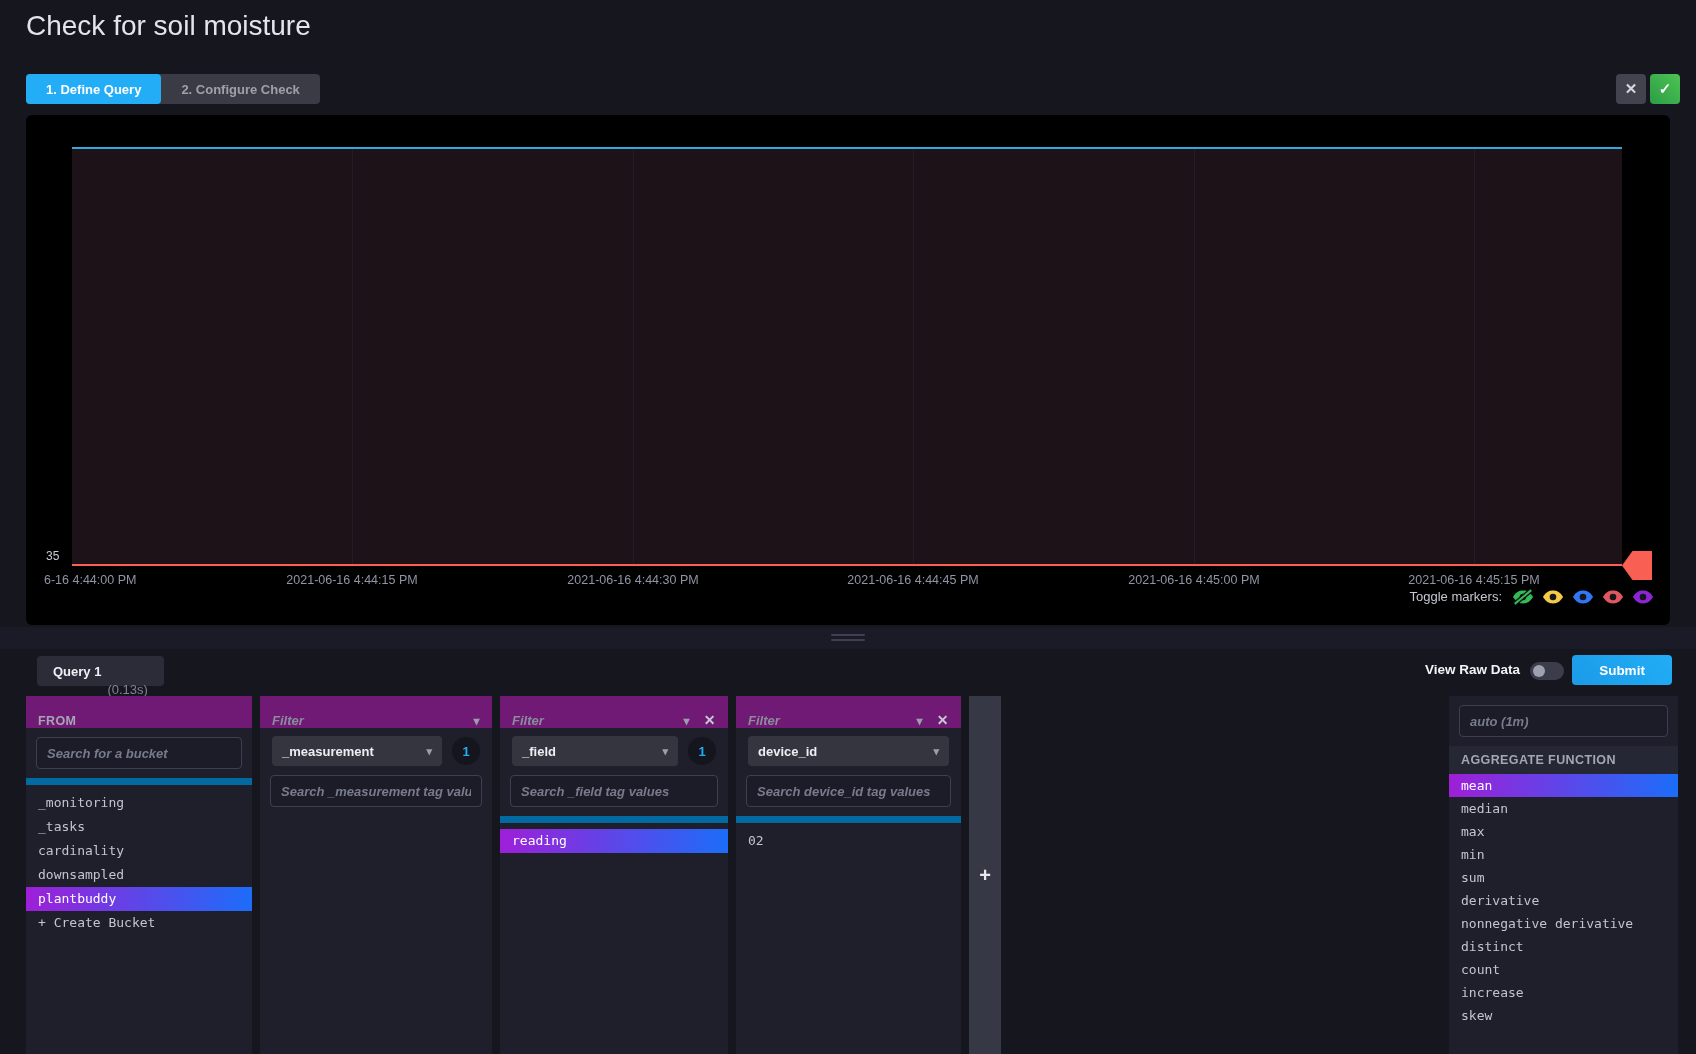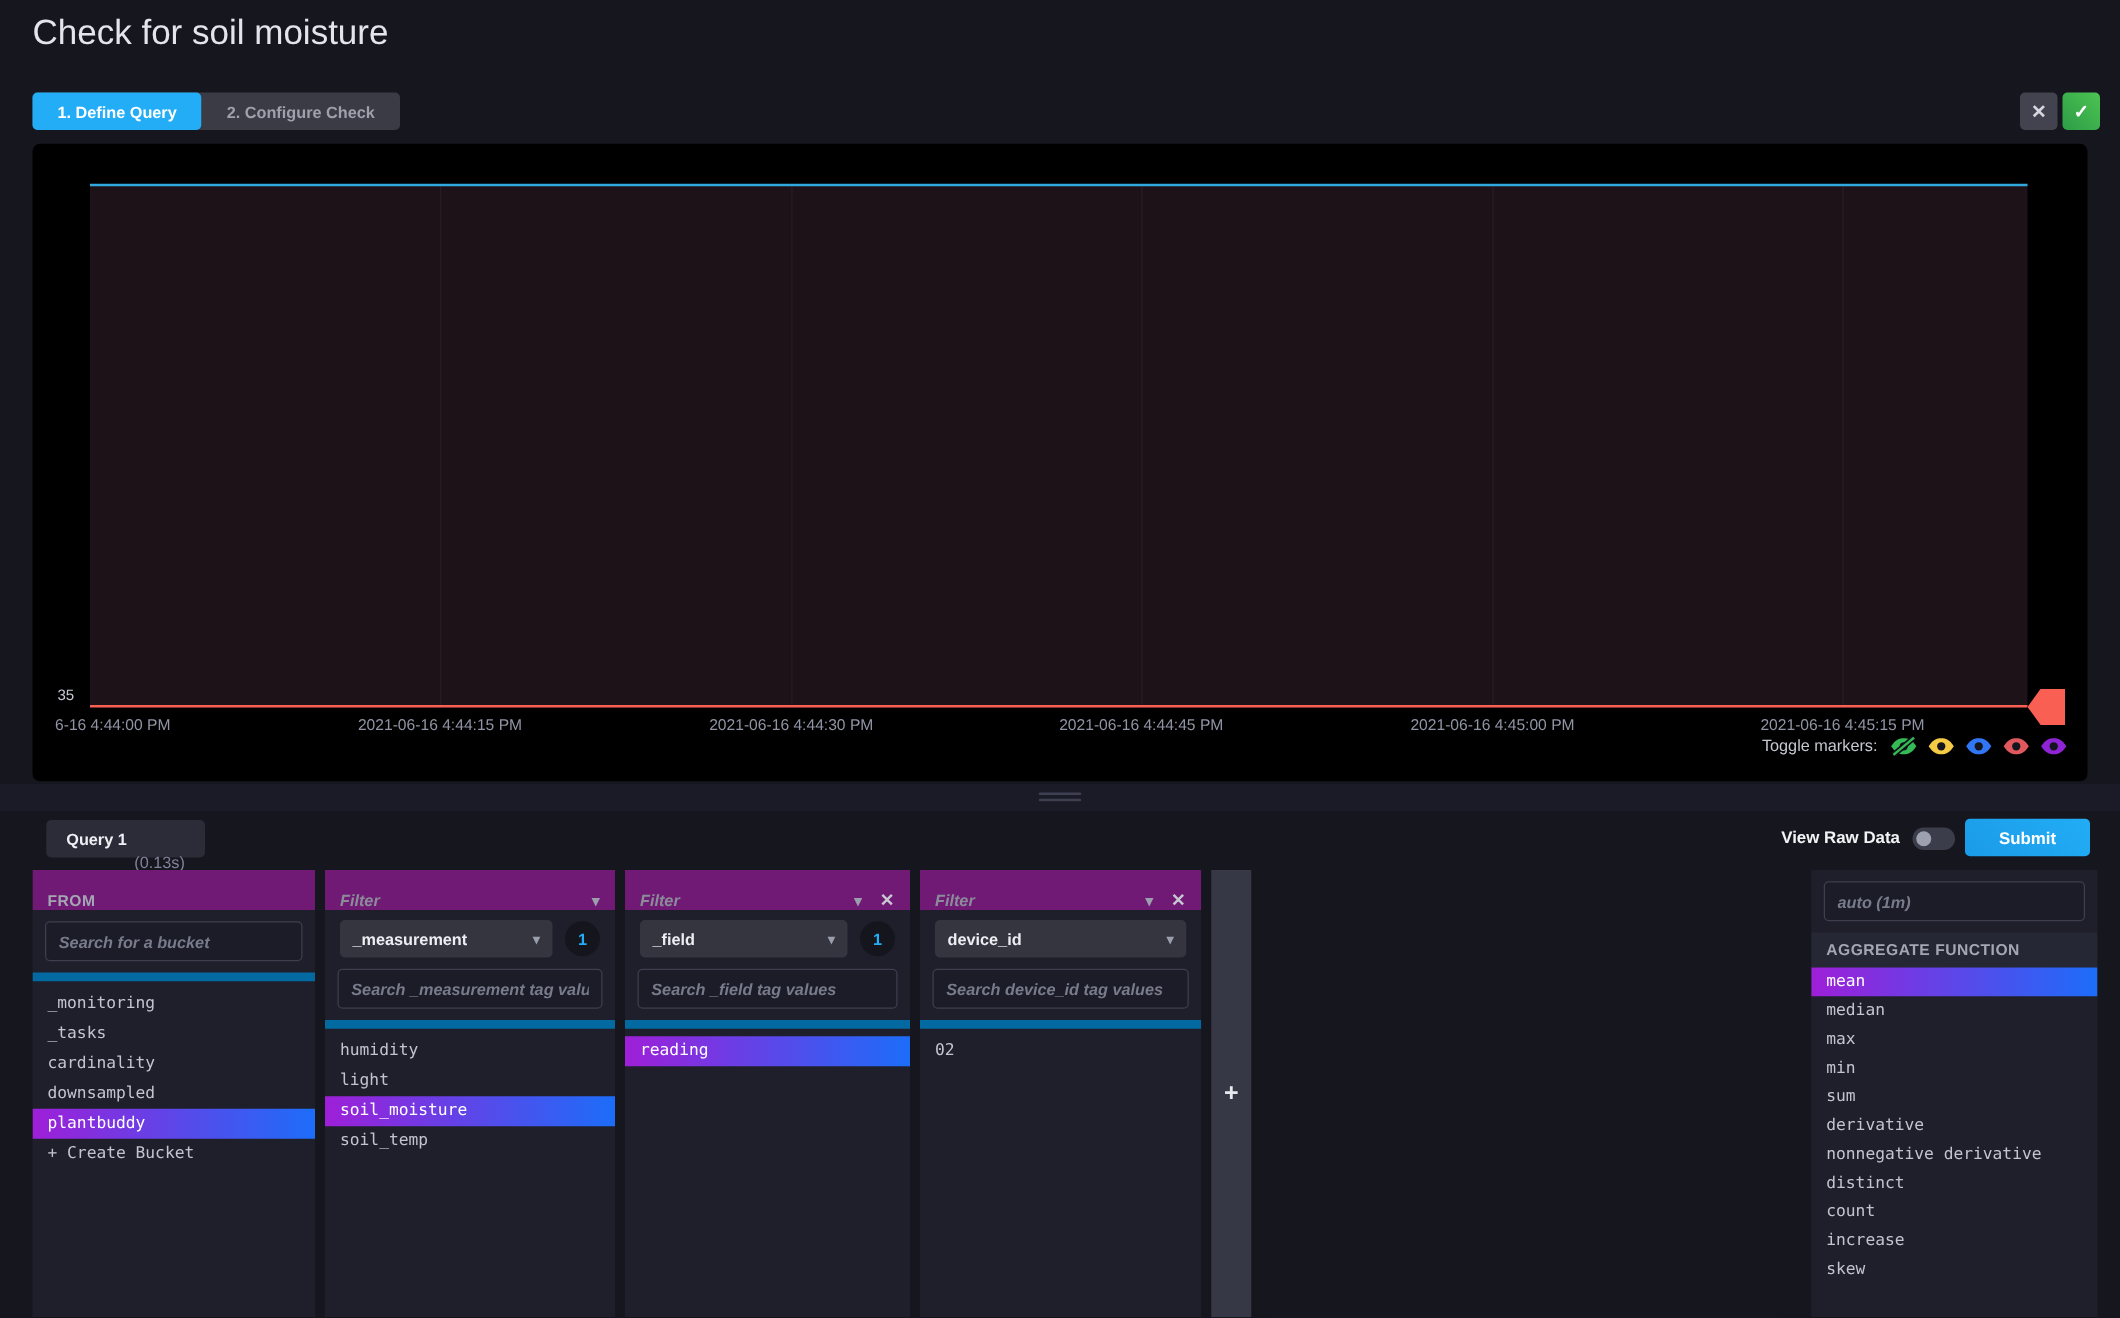--- a/index.html
+++ b/index.html
@@ -181,26 +181,20 @@
       <span class="hdr-chev">▾</span>
     </div>
     <div class="dd-row">
       <div class="dropdown">
         <span>_measurement</span>
         <span class="hdr-chev">▾</span>
       </div>
       <div class="count-badge">1</div>
     </div>
     <input class="search-input" placeholder="Search _measurement tag values" style="">
-    <div class="list">
-      <div class="list-item">humidity</div>
-      <div class="list-item">light</div>
-      <div class="list-item selected">soil_moisture</div>
-      <div class="list-item">soil_temp</div>
-    </div>
   </div>
 
   <div class="panel p-f2">
     <div class="panel-header">
       <span class="filter-title">Filter</span>
       <span class="hdr-chev">▾</span>
       <span class="hdr-close">✕</span>
     </div>
     <div class="dd-row">
       <div class="dropdown">

